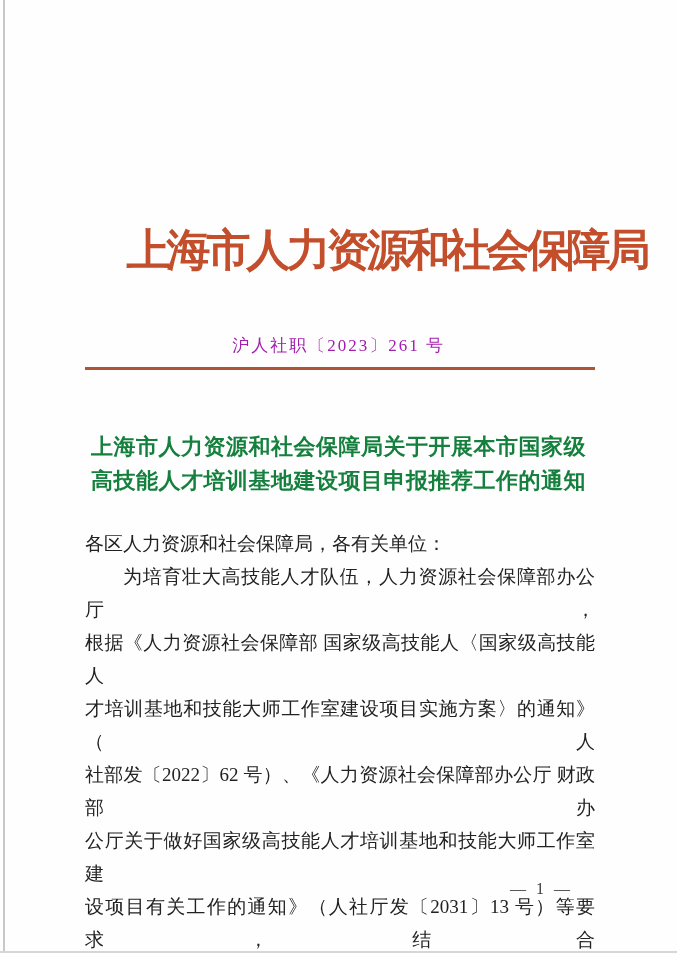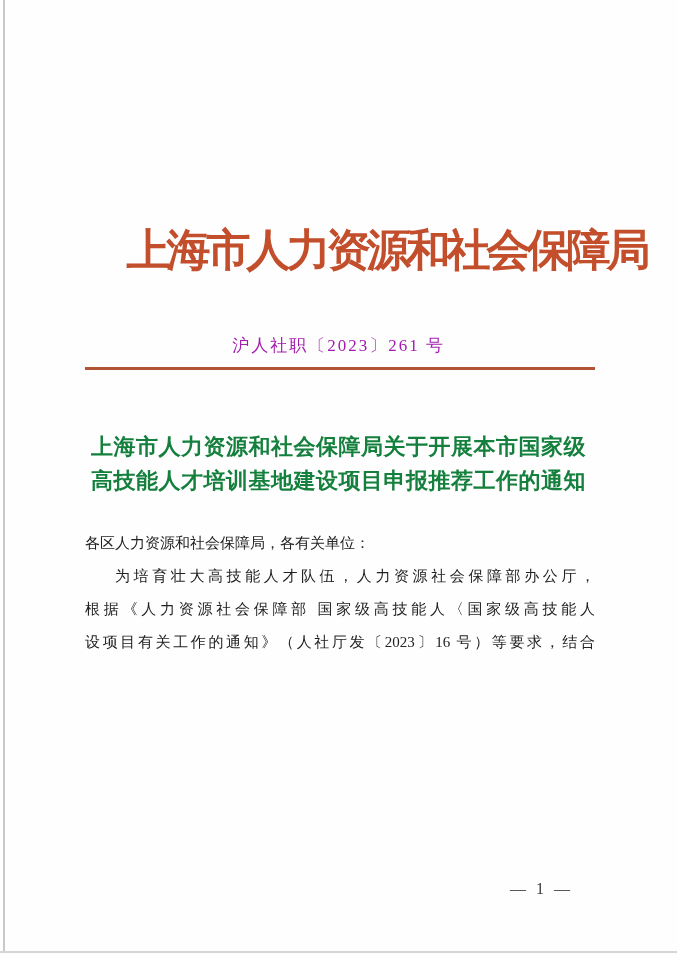--- a/index.html
+++ b/index.html
@@ -68,21 +68,21 @@
     font-weight: bold;
     letter-spacing: 0.5px;
     line-height: 34px;
     color: #15803d;
   }
   
   .body-text {
     position: absolute;
     left: 85px; top: 527px;
     width: 510px;
-    font-size: 15px;
+    font-size: 19px;
     line-height: 33px;
     color: #222222;
   }
   .body-line { white-space: nowrap; }
   .body-line.fill {
     white-space: normal;
     text-align: justify;
     
     text-align-last: justify;
   }
@@ -113,19 +113,22 @@
 
   <div class="doc-title">
     <div>上海市人力资源和社会保障局关于开展本市国家级</div>
     <div>高技能人才培训基地建设项目申报推荐工作的通知</div>
   </div>
 
   <div class="body-text">
     <div class="body-line">各区人力资源和社会保障局，各有关单位：</div>
     <div class="body-line fill indent">为培育壮大高技能人才队伍，人力资源社会保障部办公厅，</div>
     <div class="body-line fill">根据《人力资源社会保障部 国家级高技能人〈国家级高技能人</div>
-    <div class="body-line fill">设项目有关工作的通知》（人社厅发〔2023〕16 号）等要求，结合</div>
+    <div class="body-line fill">才培训基地和技能大师工作室建设项目实施方案〉的通知》（人</div>
+    <div class="body-line fill">社部发〔2022〕62 号）、《人力资源社会保障部办公厅 财政部办</div>
+    <div class="body-line fill">公厅关于做好国家级高技能人才培训基地和技能大师工作室建</div>
+    <div class="body-line fill">设项目有关工作的通知》（人社厅发〔2031〕13 号）等要求，结合</div>
 
   </div>
 
   <div class="page-number">— 1 —</div>
 
 </div>
 
 </body></html>

